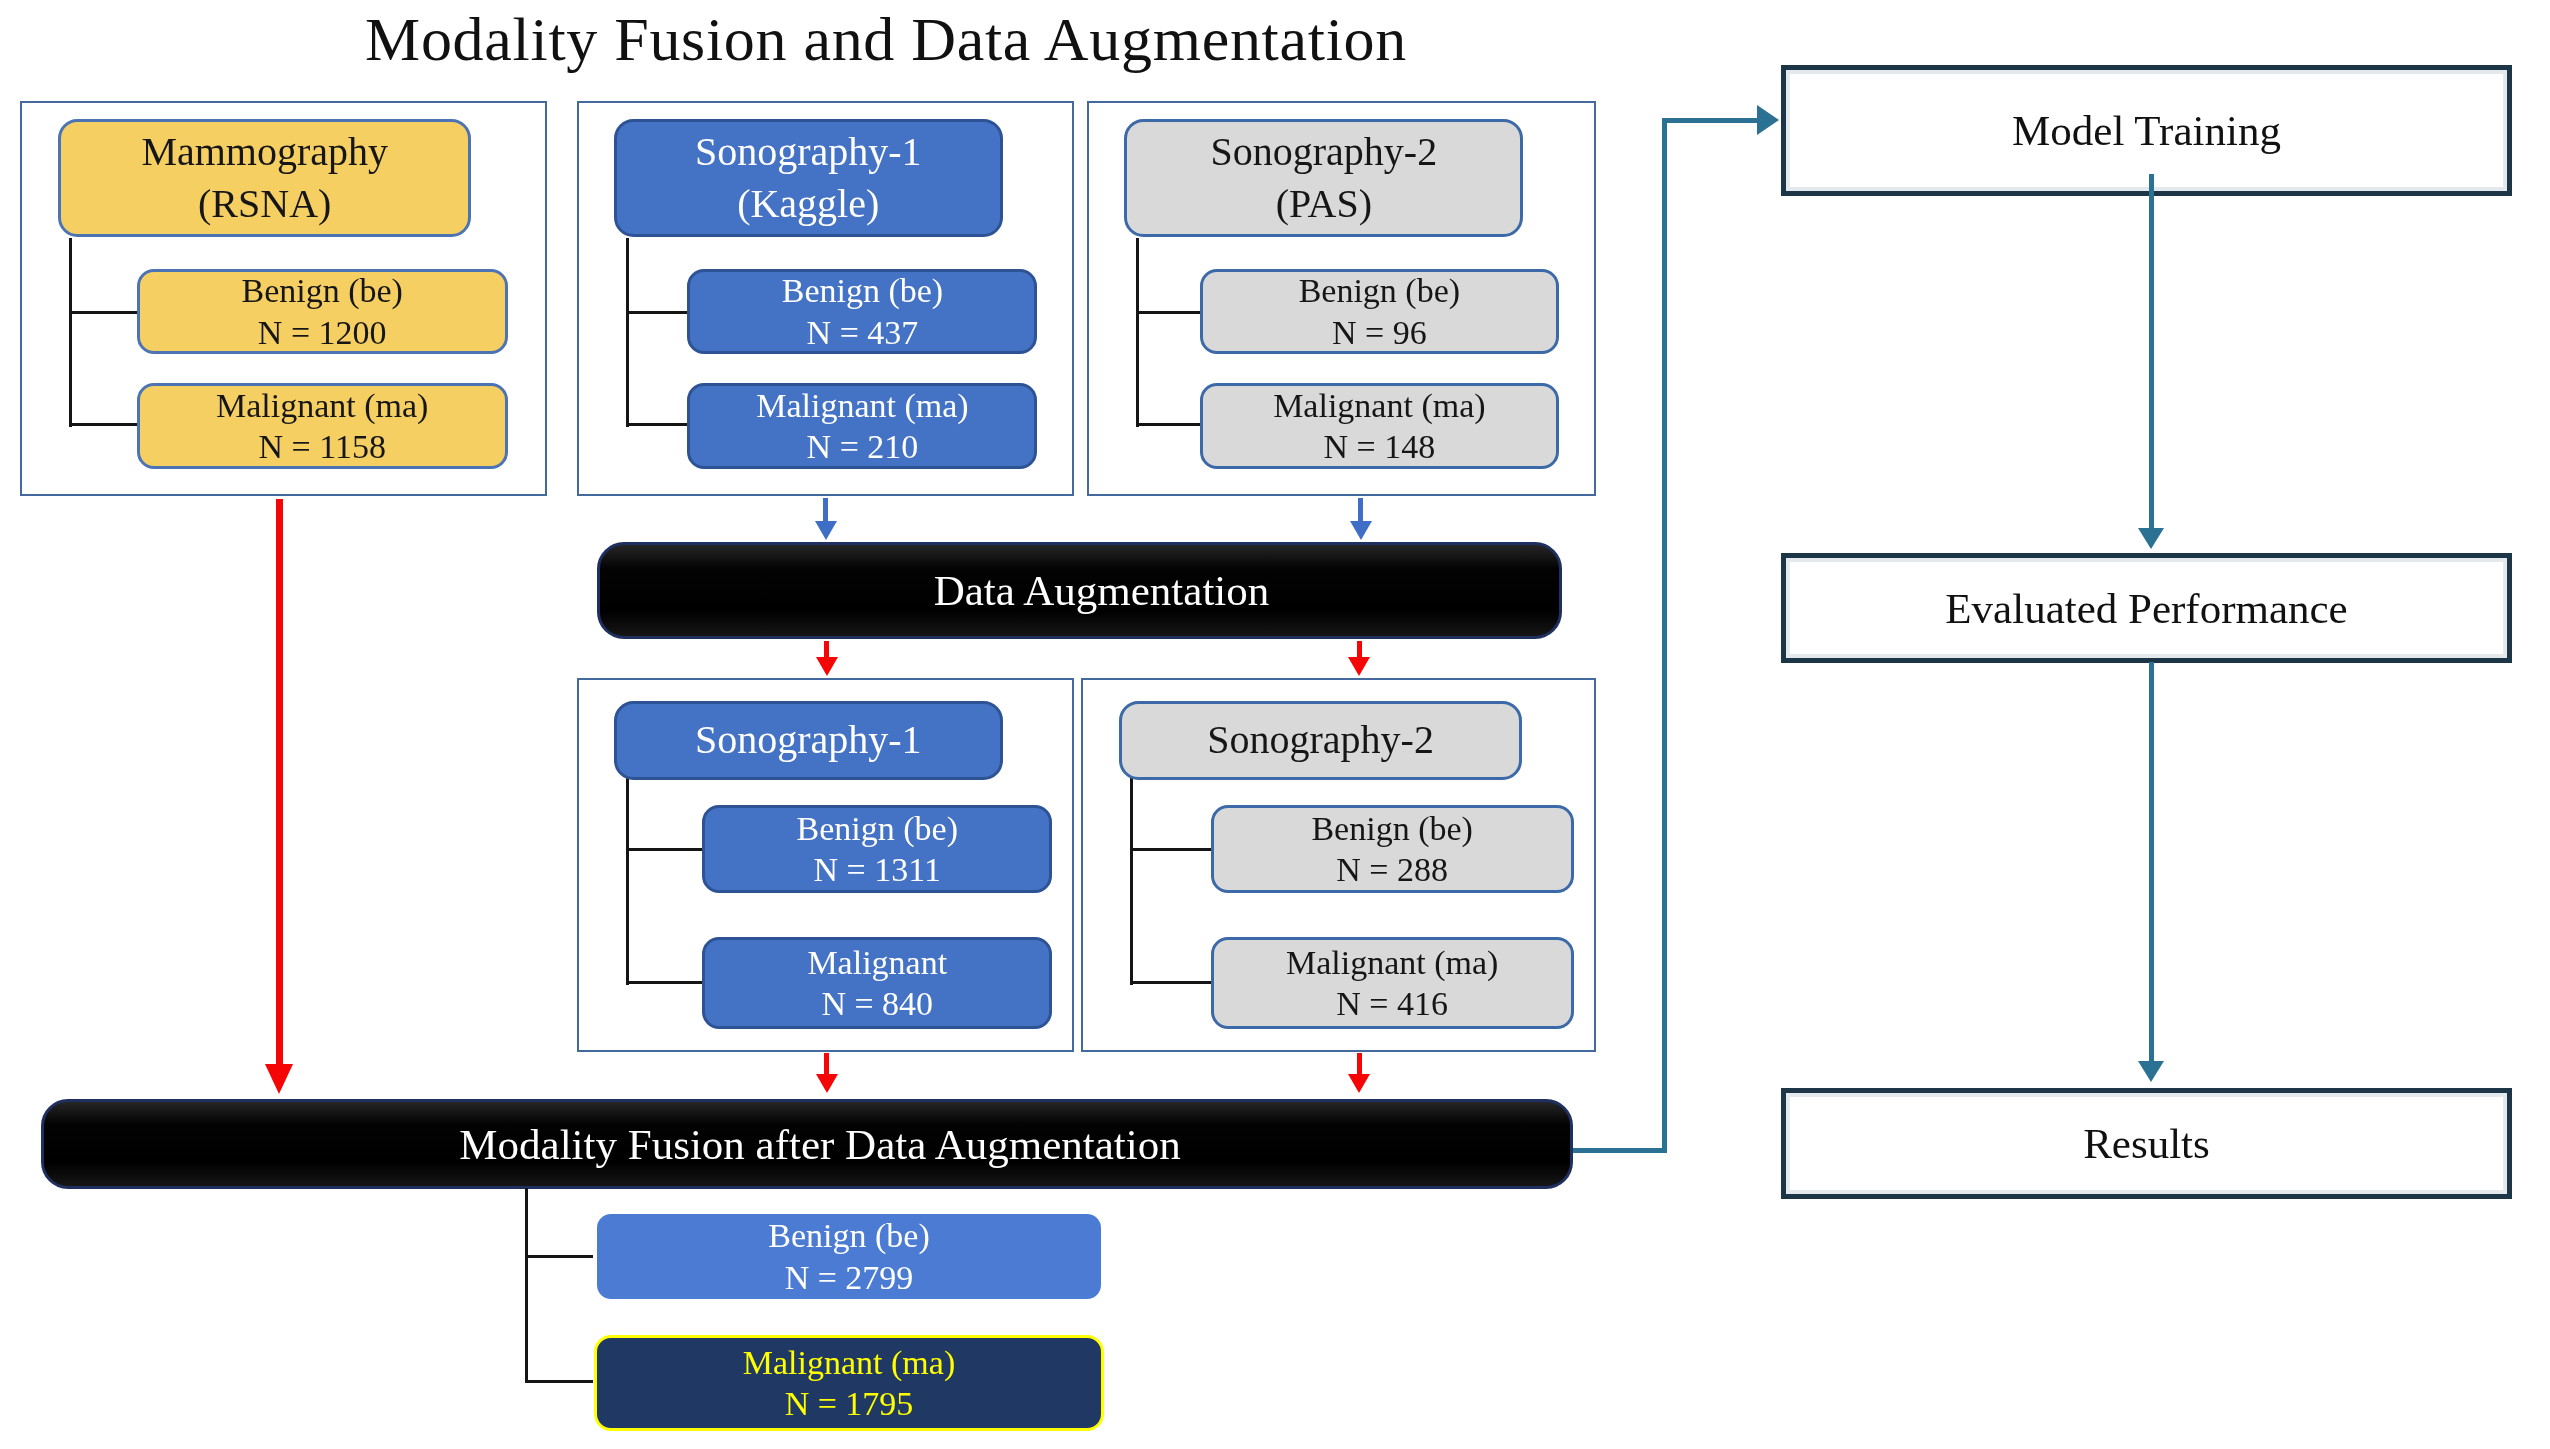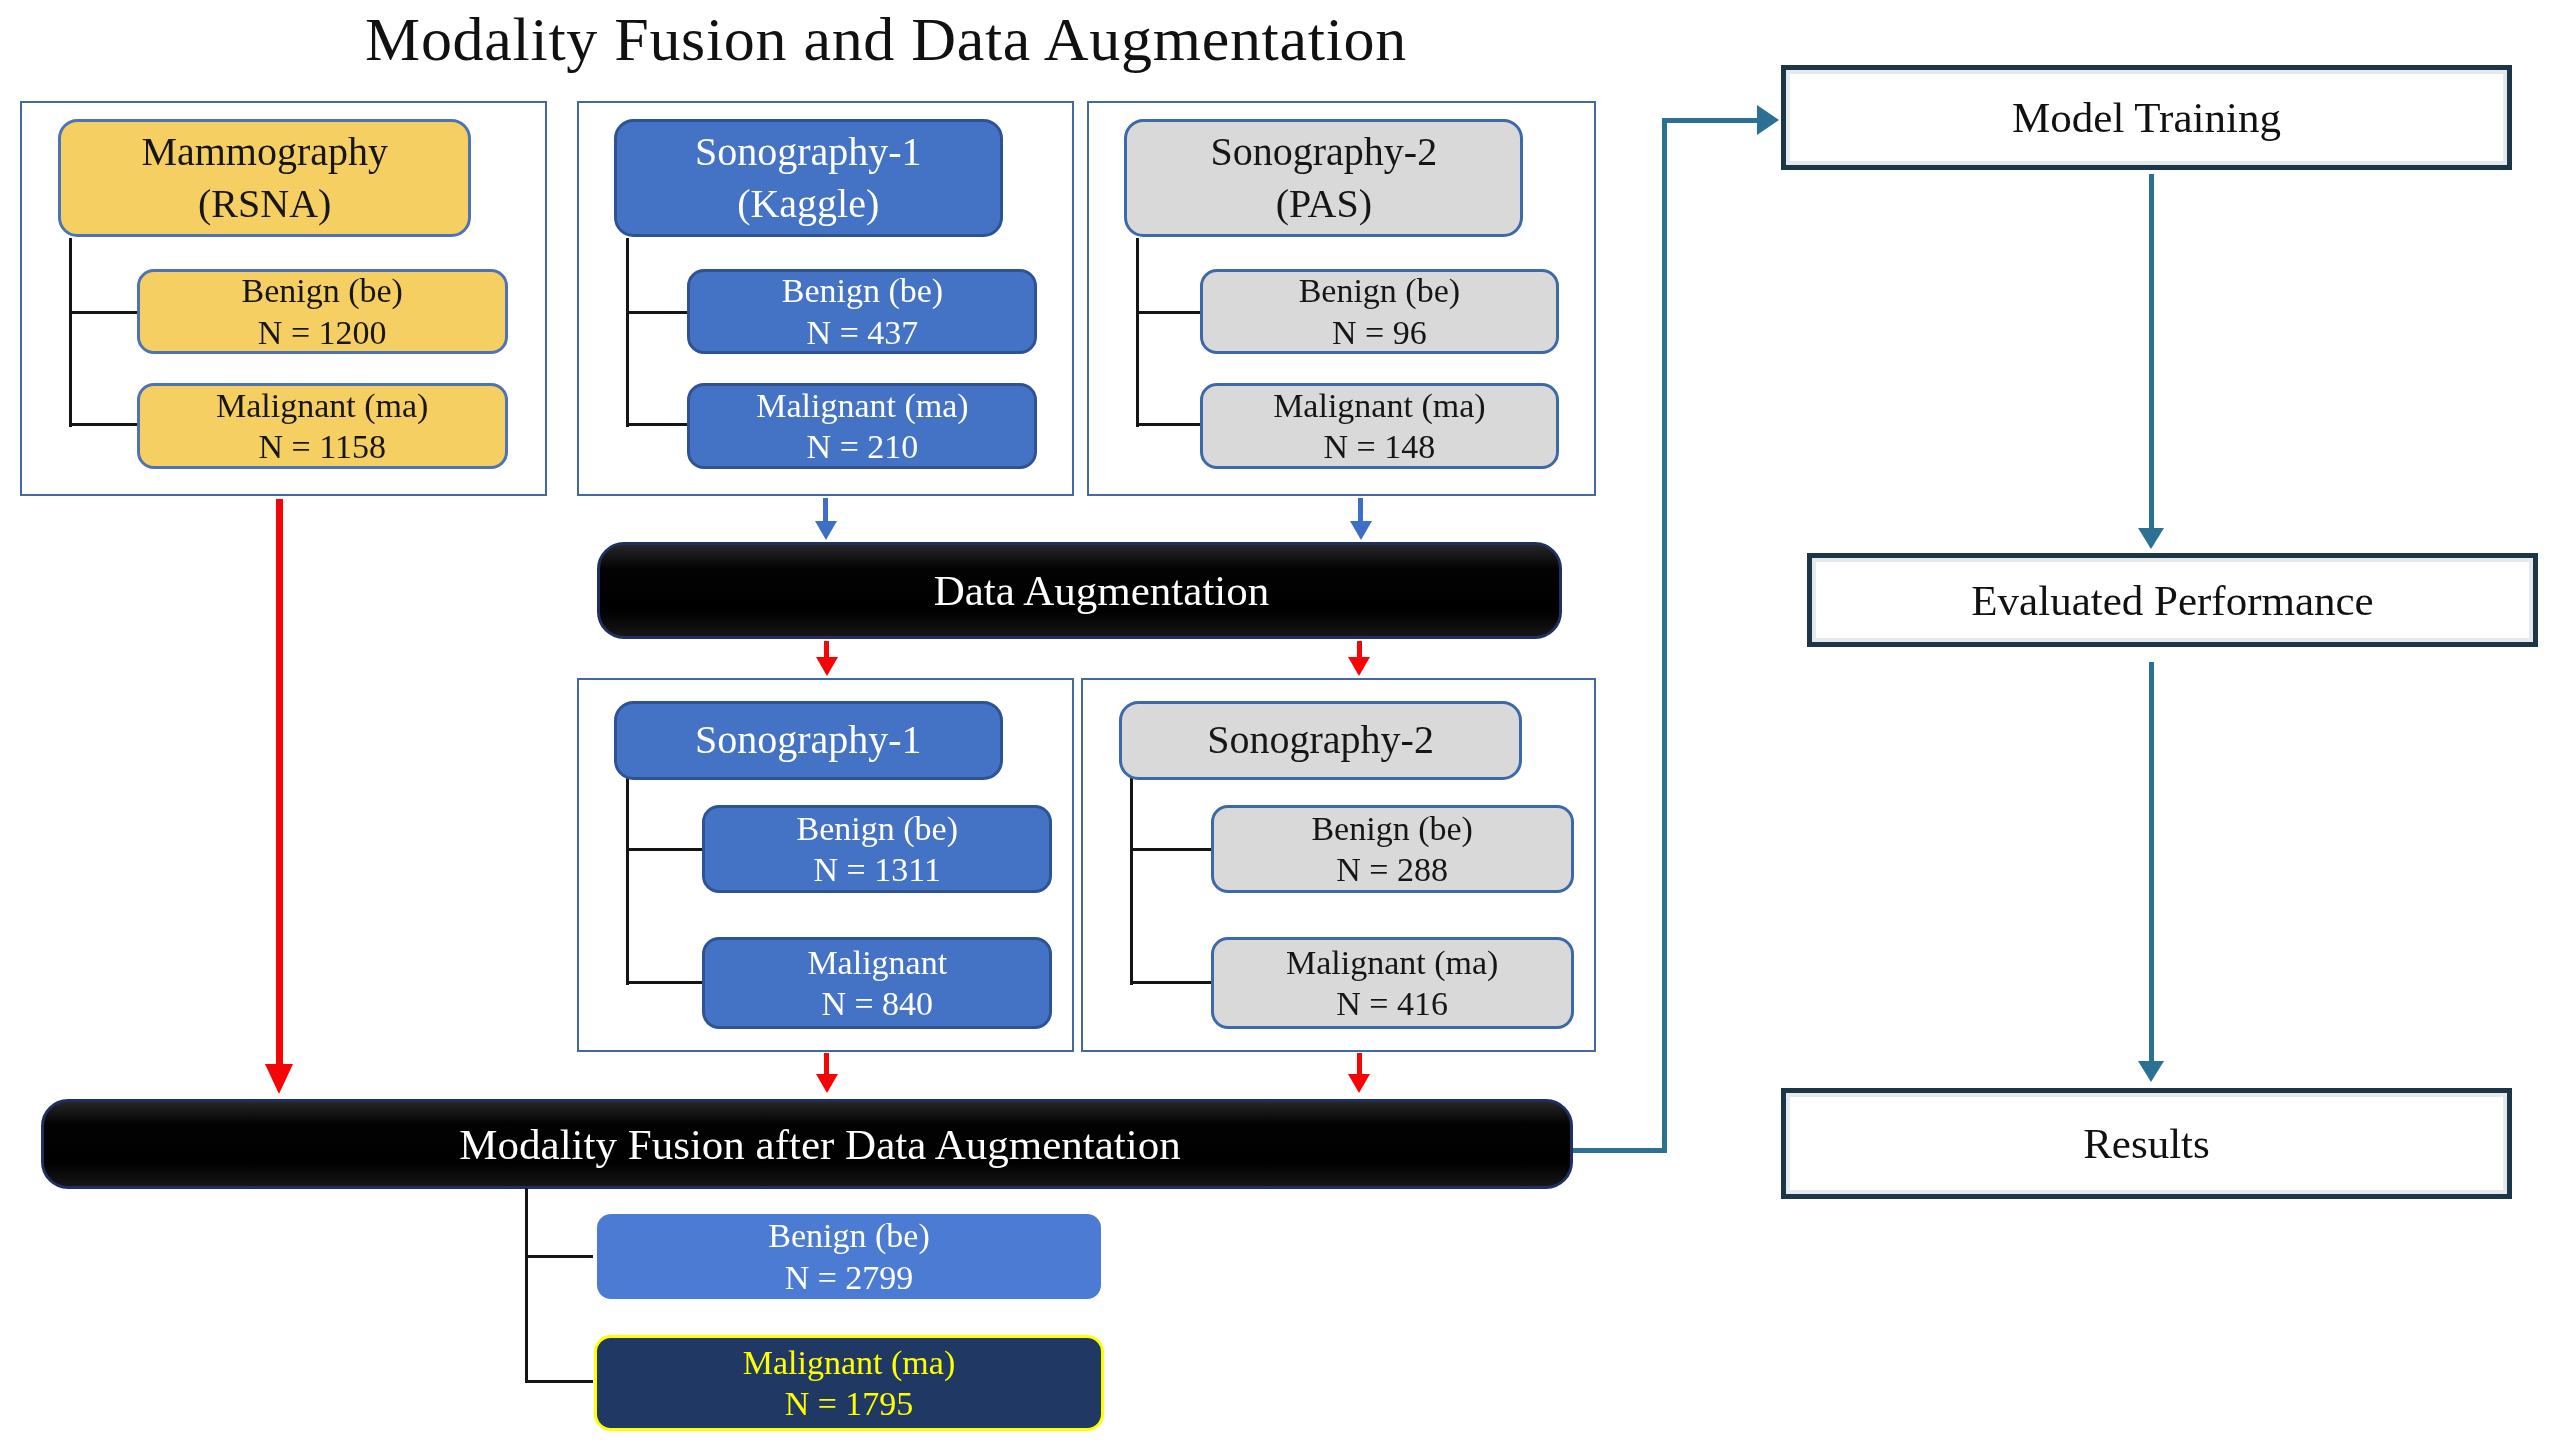--- a/index.html
+++ b/index.html
@@ -63,22 +63,22 @@
   .fused-malignant{top:1335px;height:96px;}
 
   .fusion-trunk{position:absolute;left:525px;top:1188px;width:3.3px;height:195px;background:#151515;}
   .fusion-stub{position:absolute;left:525px;width:68px;height:3.3px;background:#151515;}
   .fstub1{top:1255px;} .fstub2{top:1380px;}
 
   
   .step{position:absolute;left:1781px;width:731px;background:#fff;border:5.9px solid #1D3647;
     box-sizing:border-box;box-shadow:inset 0 0 0 3.9px #E3E9ED;color:#111;
     display:flex;align-items:center;justify-content:center;font-size:43px;}
-  .step0{top:65px;height:105px;}
-  .step1{top:553px;height:94px;margin-left:26px;}
+  .step0{top:65px;height:131px;}
+  .step1{top:553px;height:110px;}
   .step2{top:1088px;height:111px;}
 
   
   .seg{position:absolute;background:#2A7193;}
   .shaft{position:absolute;}
   .head-down{position:absolute;width:0;height:0;border-left:11px solid transparent;
     border-right:11px solid transparent;border-top:19.5px solid;}
   .head-right{position:absolute;width:0;height:0;border-top:15.6px solid transparent;
     border-bottom:15.6px solid transparent;border-left:22px solid #2A7193;}
   .c-red{background:#F50505;} .h-red{border-top-color:#F50505;}

